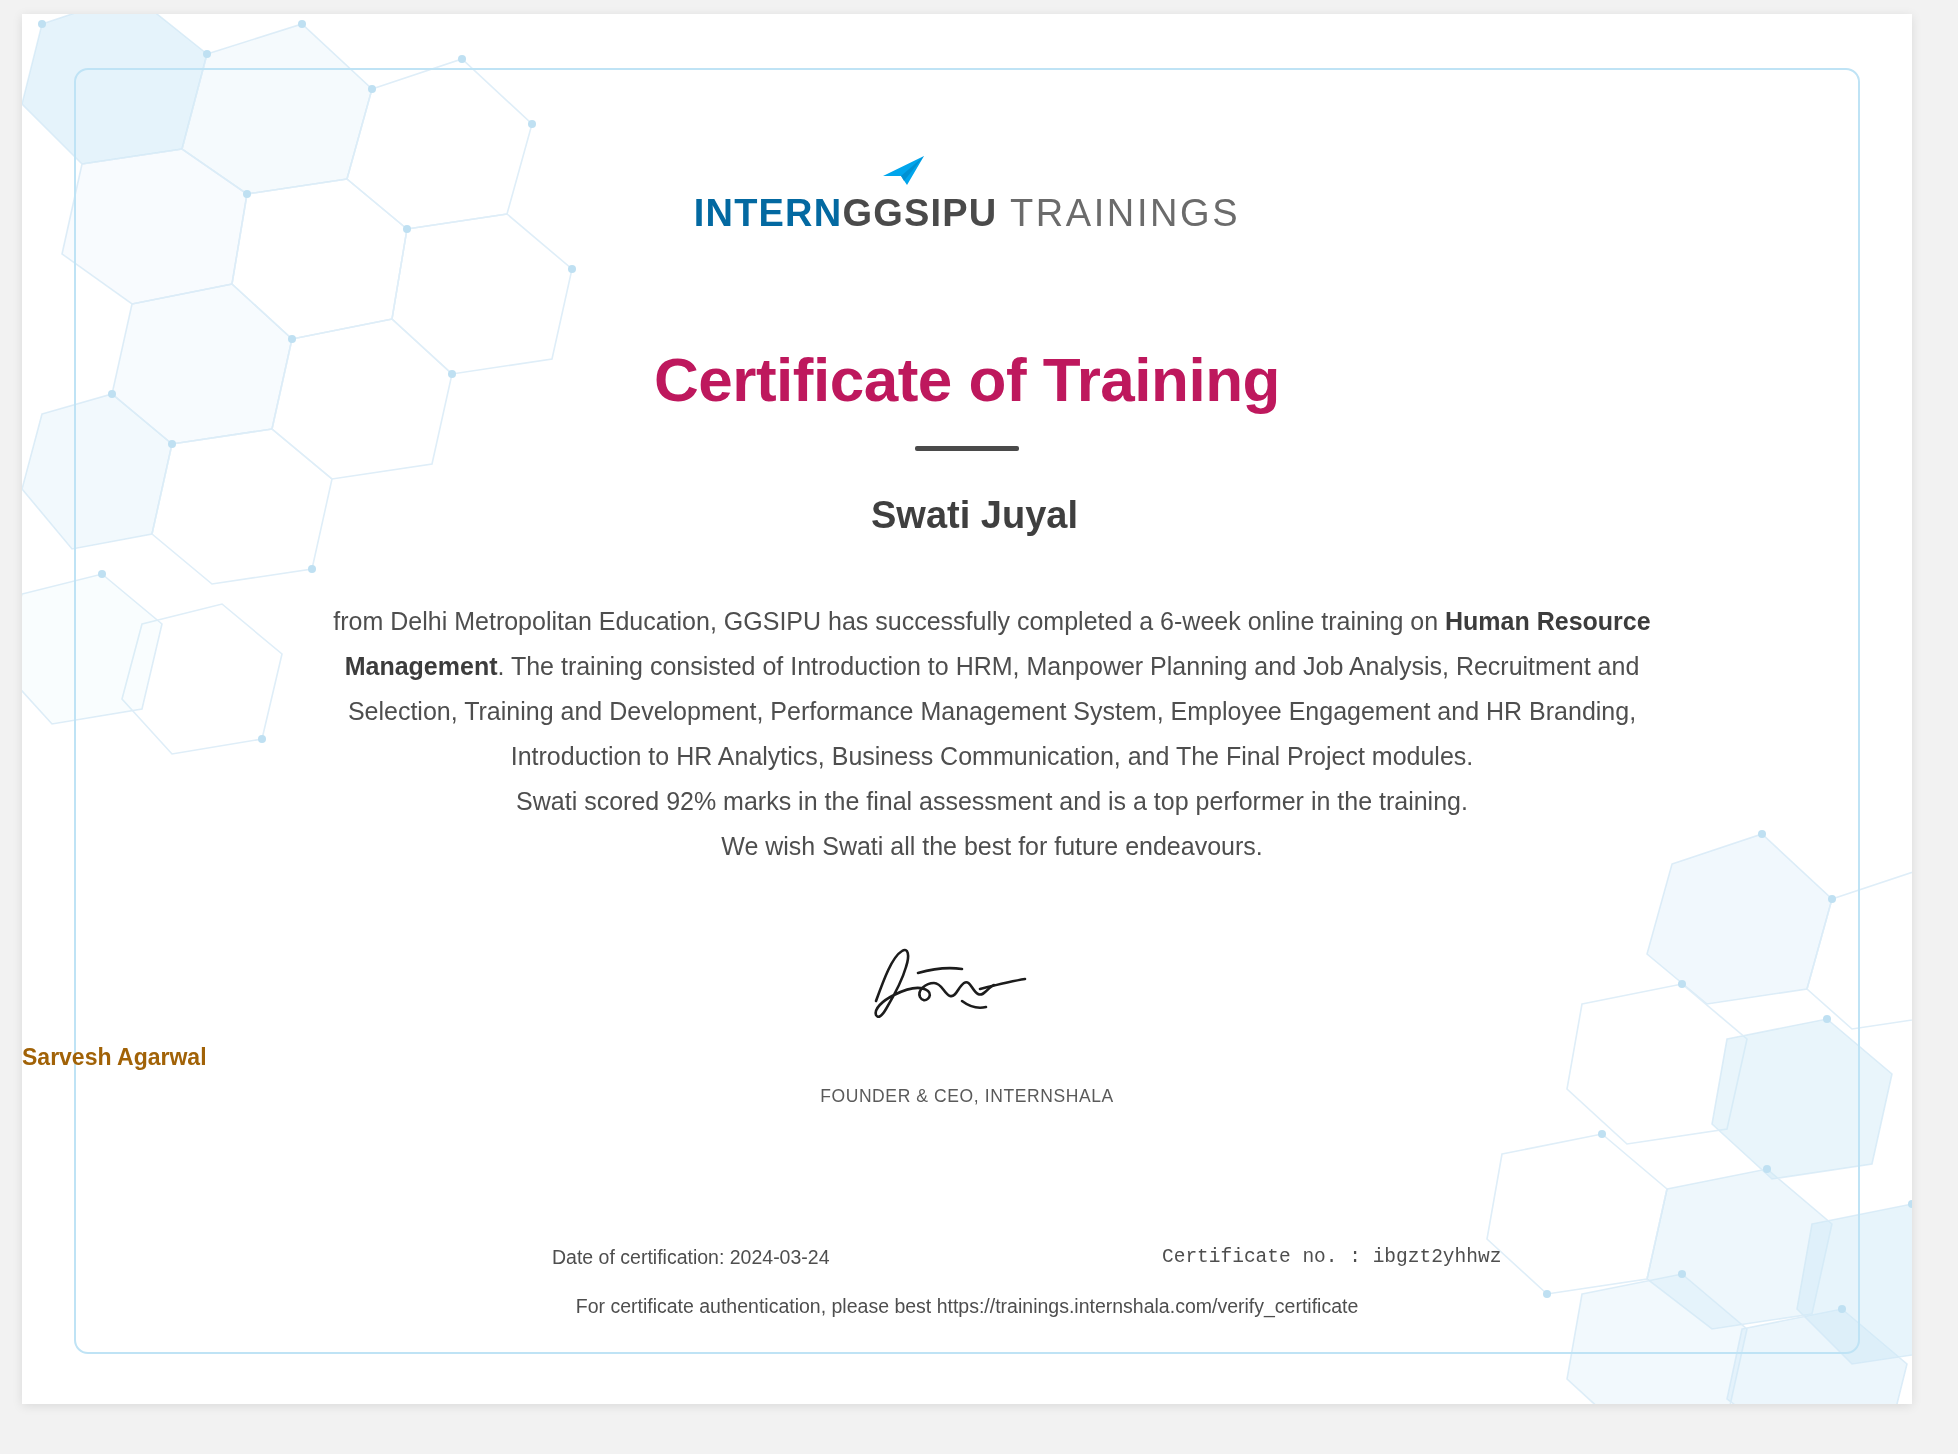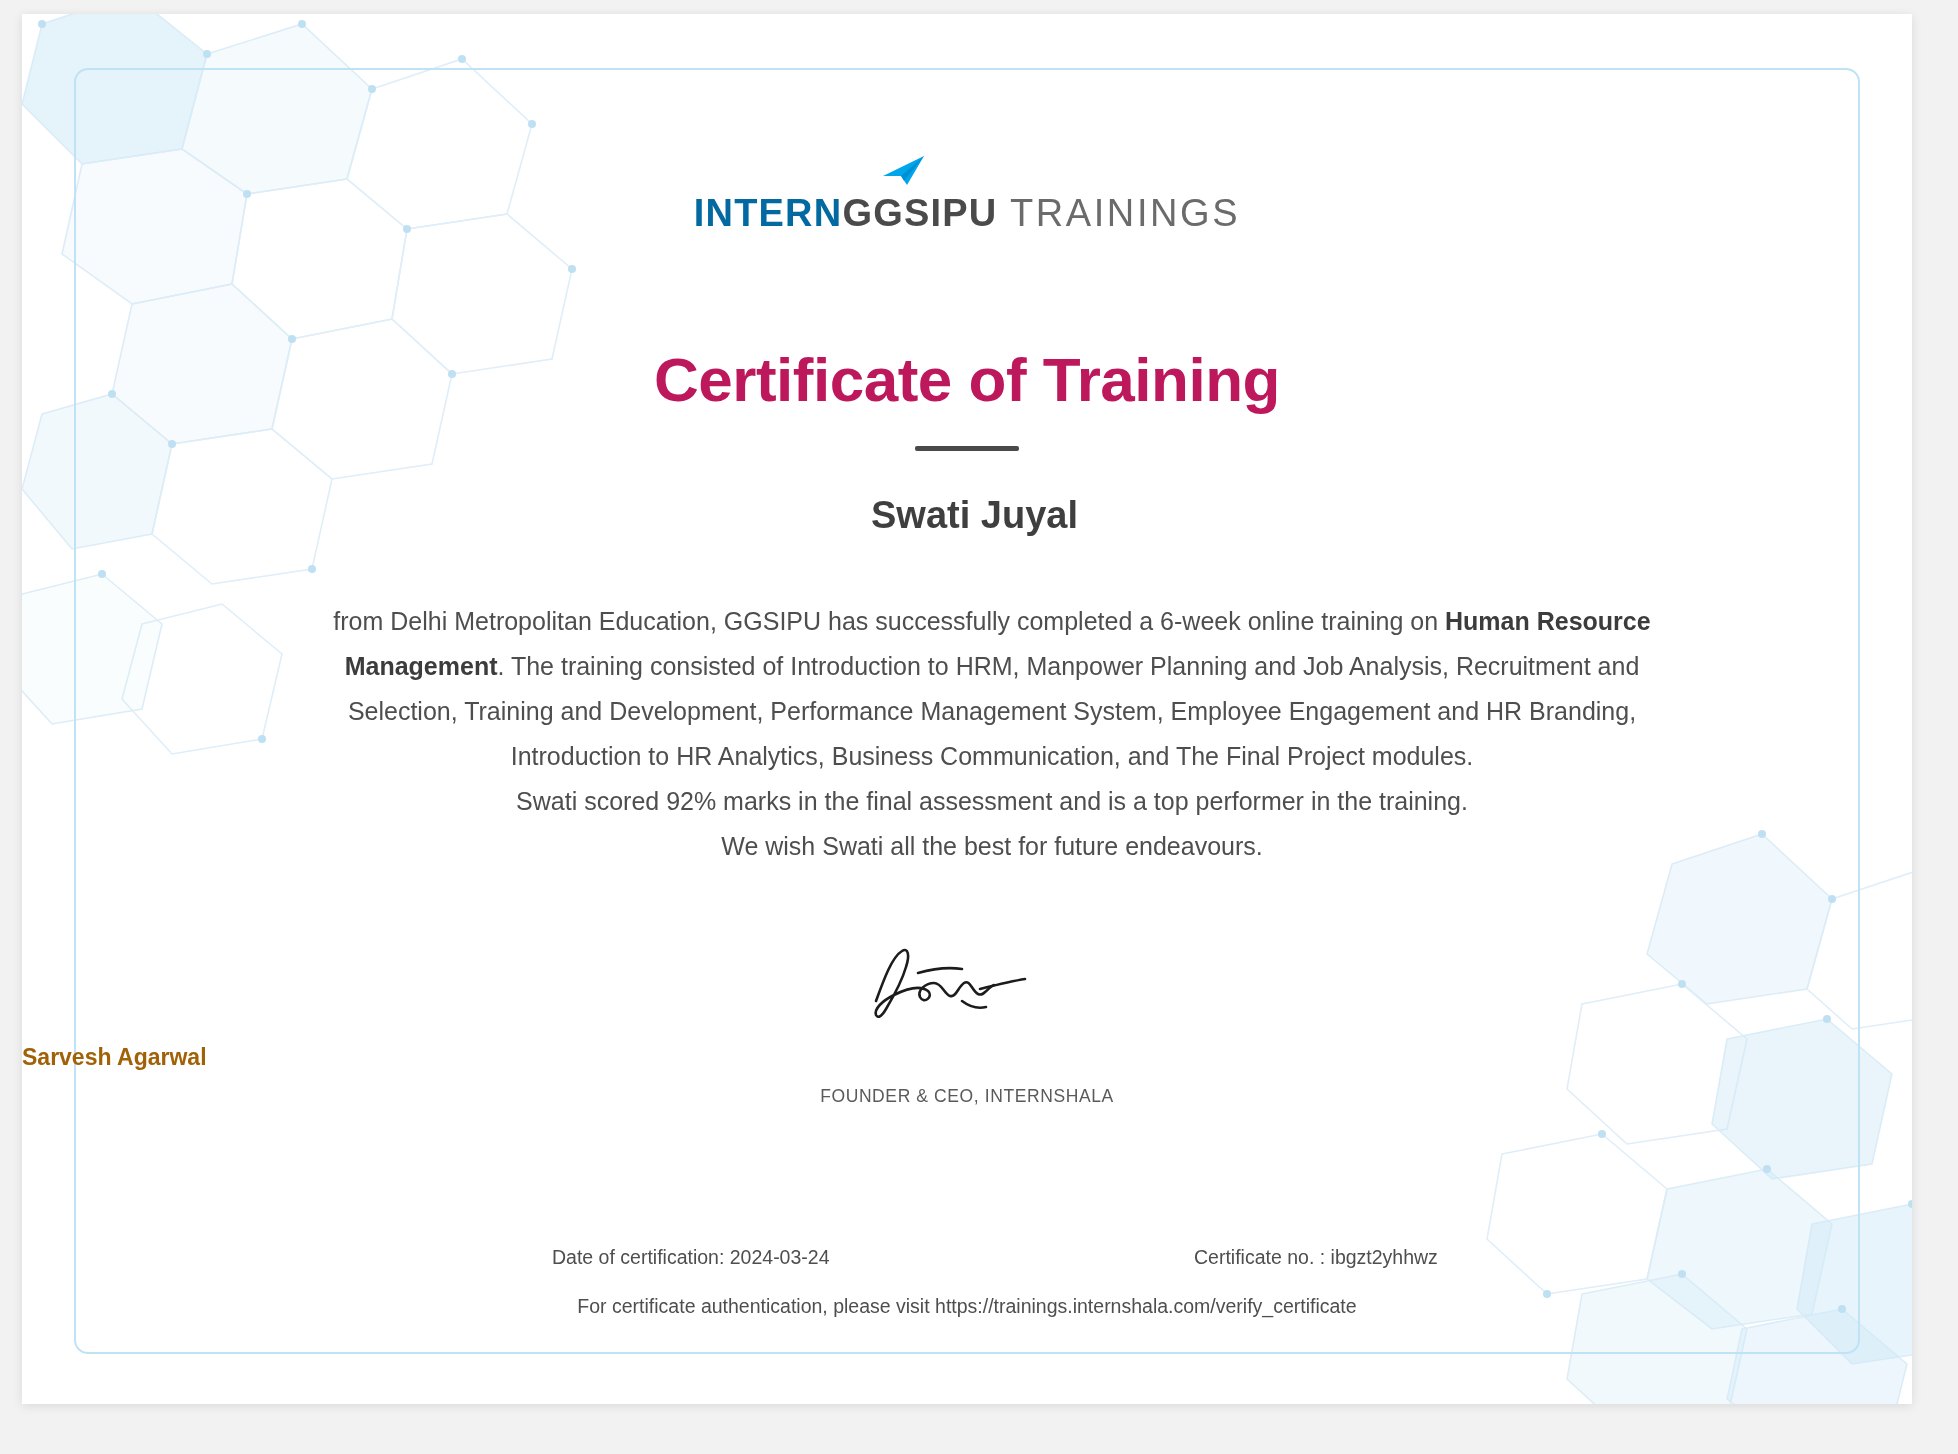--- a/index.html
+++ b/index.html
@@ -157,22 +157,23 @@
     font-size: 19.5px;
     color: #4e4e4e;
   }
   .foot-date {
     position: absolute;
     left: 530px;
     white-space: nowrap;
   }
   .foot-no {
     position: absolute;
-    left: 1172px;
+    left: 1140px;
     white-space: nowrap;
+    font-family: Liberation Mono, monospace;
   }
   .foot-auth {
     position: absolute;
     top: 1281px;
     left: 0; right: 0;
     text-align: center;
     font-size: 19.5px;
     color: #4e4e4e;
   }
 </style>
@@ -300,17 +301,17 @@
           </g>
         </svg>
       </div>
       <div class="sig-name">Sarvesh Agarwal</div>
       <div class="sig-role">FOUNDER &amp; CEO, INTERNSHALA</div>
 
       <div class="foot-row">
         <span class="foot-date">Date of certification: 2024-03-24</span>
         <span class="foot-no">Certificate no. : ibgzt2yhhwz</span>
       </div>
-      <div class="foot-auth">For certificate authentication, please visit https://trainings.internshala.com/verify_certificate</div>
+      <div class="foot-auth">For certificate authentication, please best https://trainings.internshala.com/verify_certificate</div>
 
     </div>
   </div>
 </div>
 
 </body></html>

